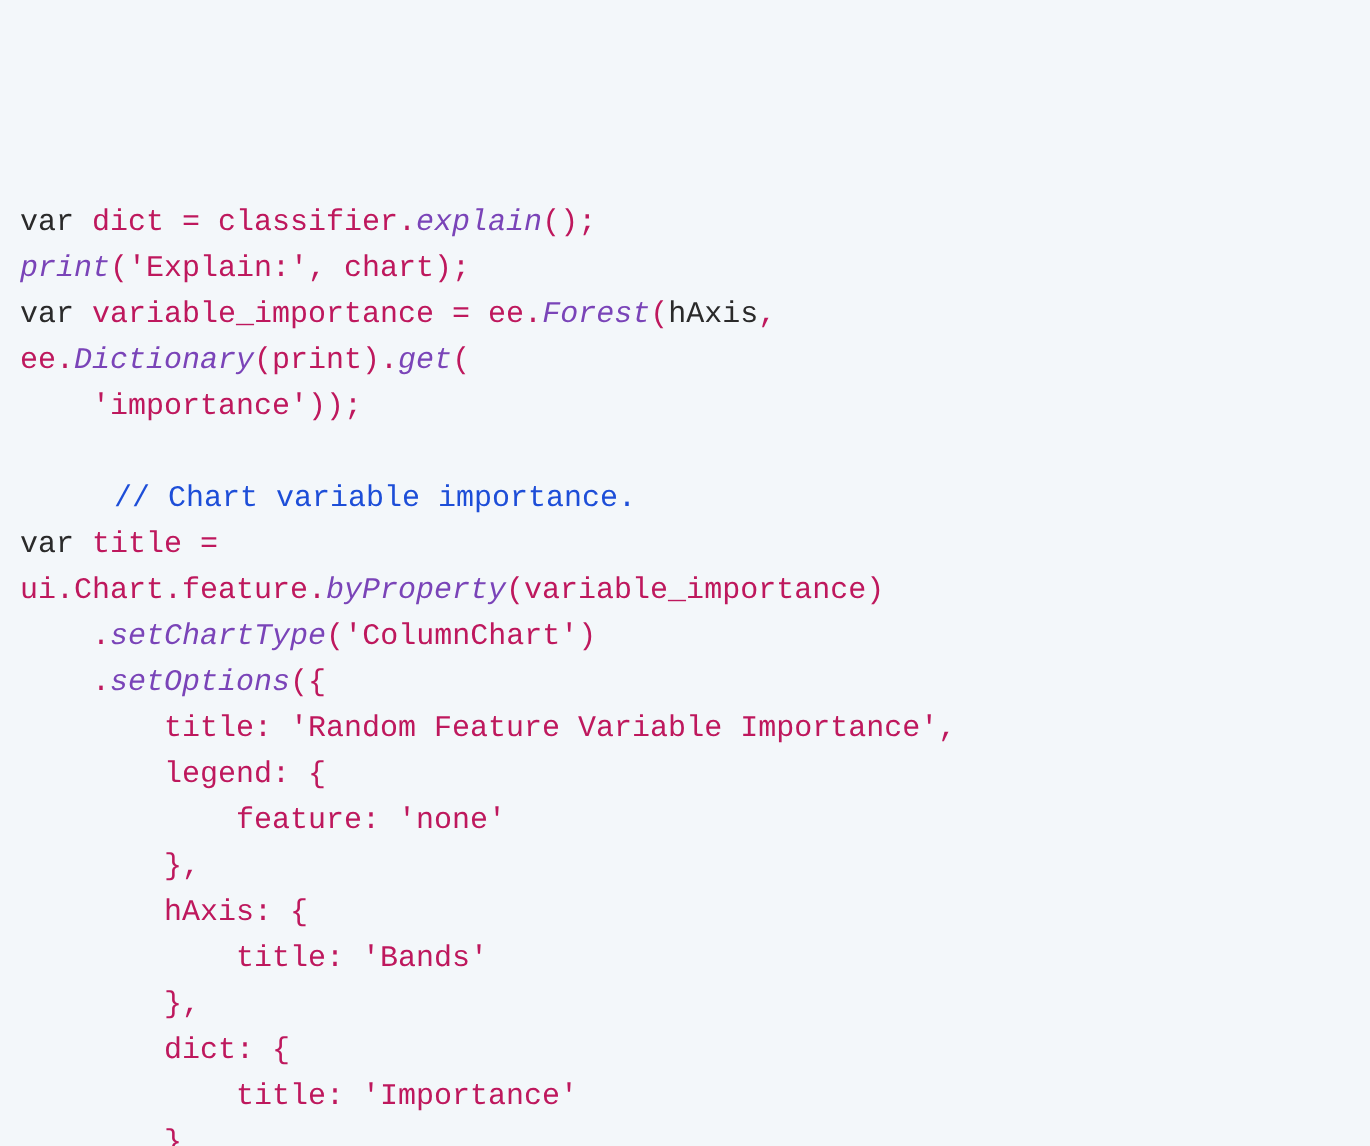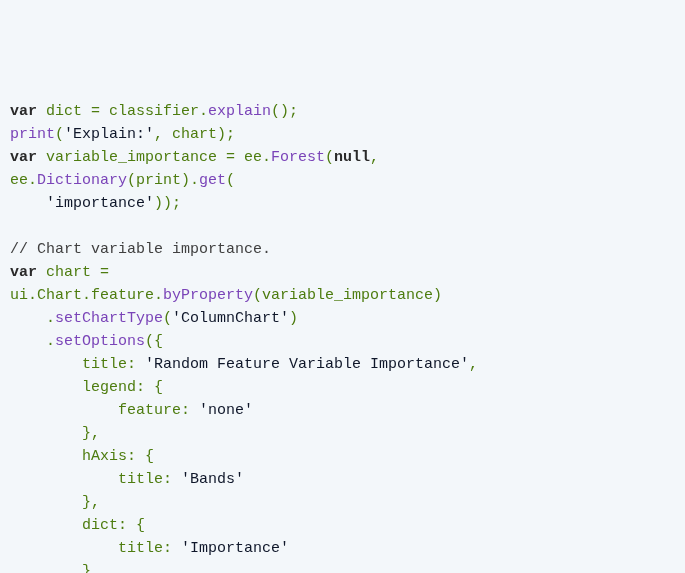--- a/index.html
+++ b/index.html
@@ -8,39 +8,39 @@
     width: 685px;
     box-sizing: border-box;
     background: #f3f7fa;
     font-family: "Courier New", Courier, monospace;
     font-size: 15px;
     line-height: 23px;
     color: #2a2a2a;
     white-space: pre;
     overflow: hidden;
   }
-  .kw     { color: #2a2a2a; font-weight: bold; }   
-  .fn     { color: #7a44b8; }                       
-  .str    { color: #0f172a; }                       
-  .cmt    { color: #404040; }                       
-  .plain  { color: #4d7c0f; }
+  .kw     { color: #2a2a2a; font-weight: normal; }   
+  .fn     { color: #7a44b8; font-style: italic; }                       
+  .str    { color: #be185d; }                       
+  .cmt    { color: #1d4ed8; margin-left: 47px; }                       
+  .plain  { color: #be185d; }
 </style>
 </head>
 <body>
 
 
 
 <div id="code"><span class="kw">var</span><span class="plain"> dict = classifier.</span><span class="fn">explain</span><span class="plain">();</span>
 <span class="fn">print</span><span class="plain">(</span><span class="str">'Explain:'</span><span class="plain">, chart);</span>
-<span class="kw">var</span><span class="plain"> variable_importance = ee.</span><span class="fn">Forest</span><span class="plain">(</span><span class="kw">null</span><span class="plain">,</span>
+<span class="kw">var</span><span class="plain"> variable_importance = ee.</span><span class="fn">Forest</span><span class="plain">(</span><span class="kw">hAxis</span><span class="plain">,</span>
 <span class="plain">ee.</span><span class="fn">Dictionary</span><span class="plain">(print).</span><span class="fn">get</span><span class="plain">(</span>
 <span class="plain">    </span><span class="str">'importance'</span><span class="plain">));</span>
 
 <span class="cmt">// Chart variable importance.</span>
-<span class="kw">var</span><span class="plain"> chart =</span>
+<span class="kw">var</span><span class="plain"> title =</span>
 <span class="plain">ui.Chart.feature.</span><span class="fn">byProperty</span><span class="plain">(variable_importance)</span>
 <span class="plain">    .</span><span class="fn">setChartType</span><span class="plain">(</span><span class="str">'ColumnChart'</span><span class="plain">)</span>
 <span class="plain">    .</span><span class="fn">setOptions</span><span class="plain">({</span>
 <span class="plain">        title: </span><span class="str">'Random Feature Variable Importance'</span><span class="plain">,</span>
 <span class="plain">        legend: {</span>
 <span class="plain">            feature: </span><span class="str">'none'</span>
 <span class="plain">        },</span>
 <span class="plain">        hAxis: {</span>
 <span class="plain">            title: </span><span class="str">'Bands'</span>
 <span class="plain">        },</span>

